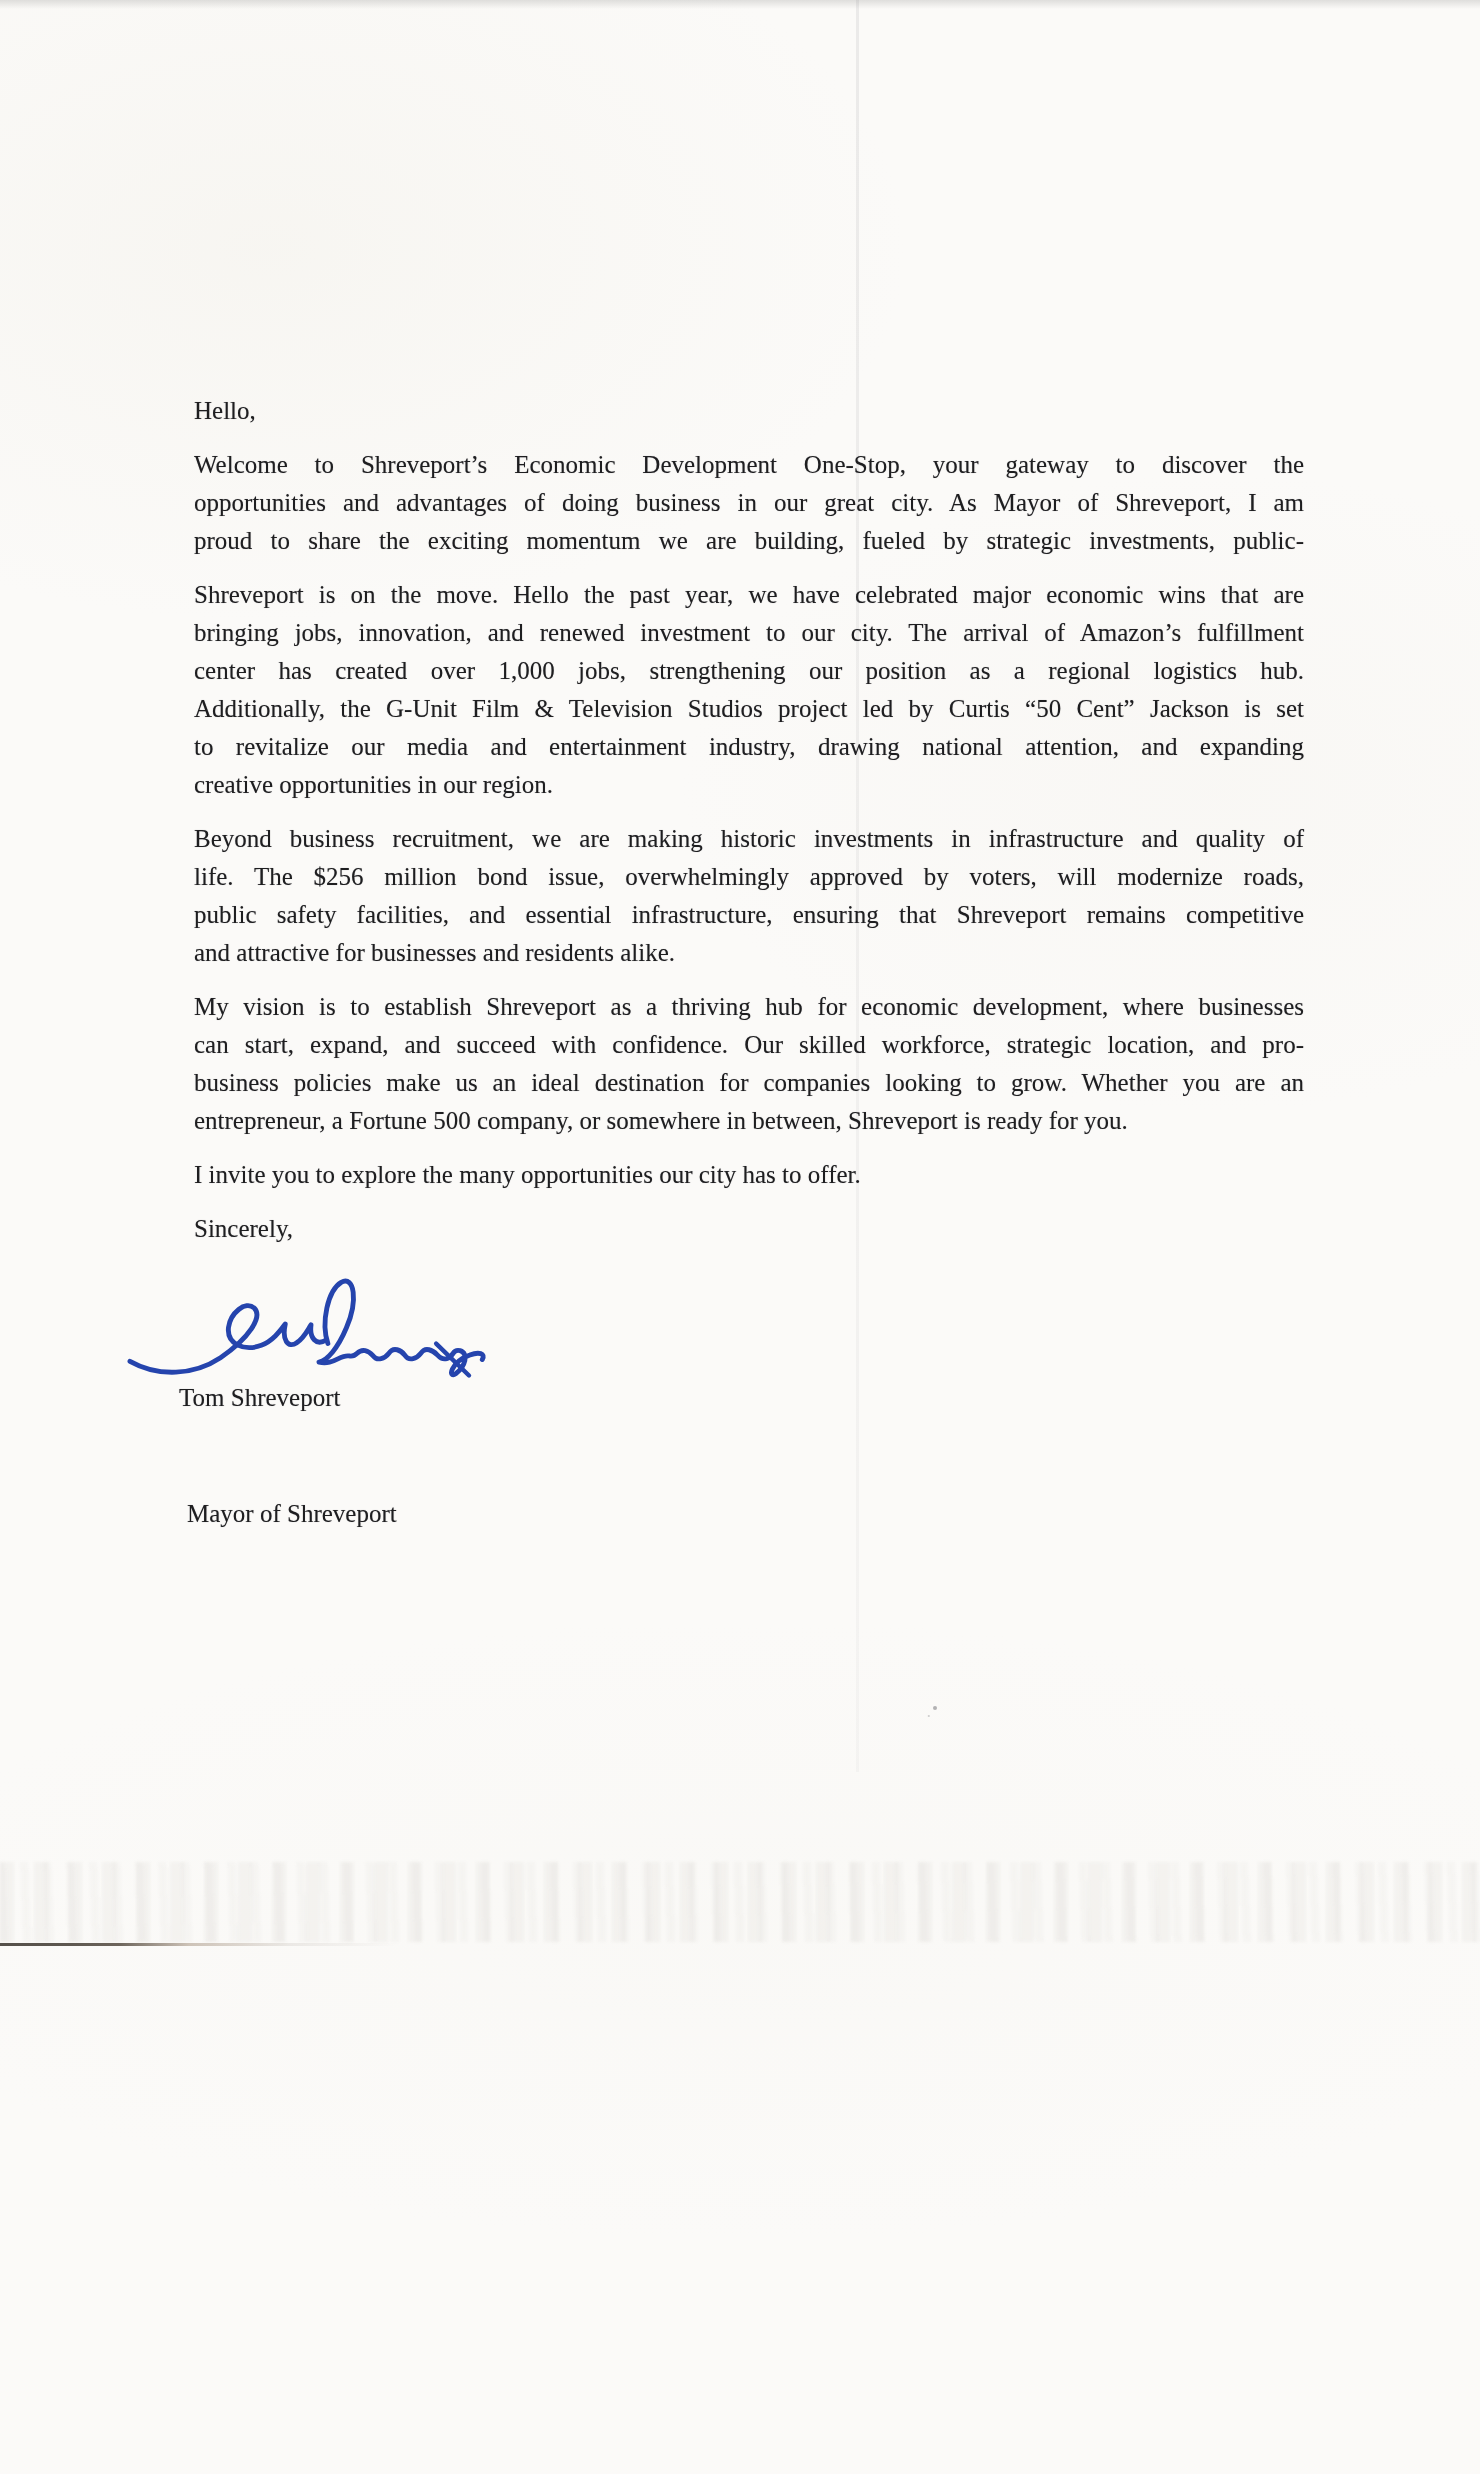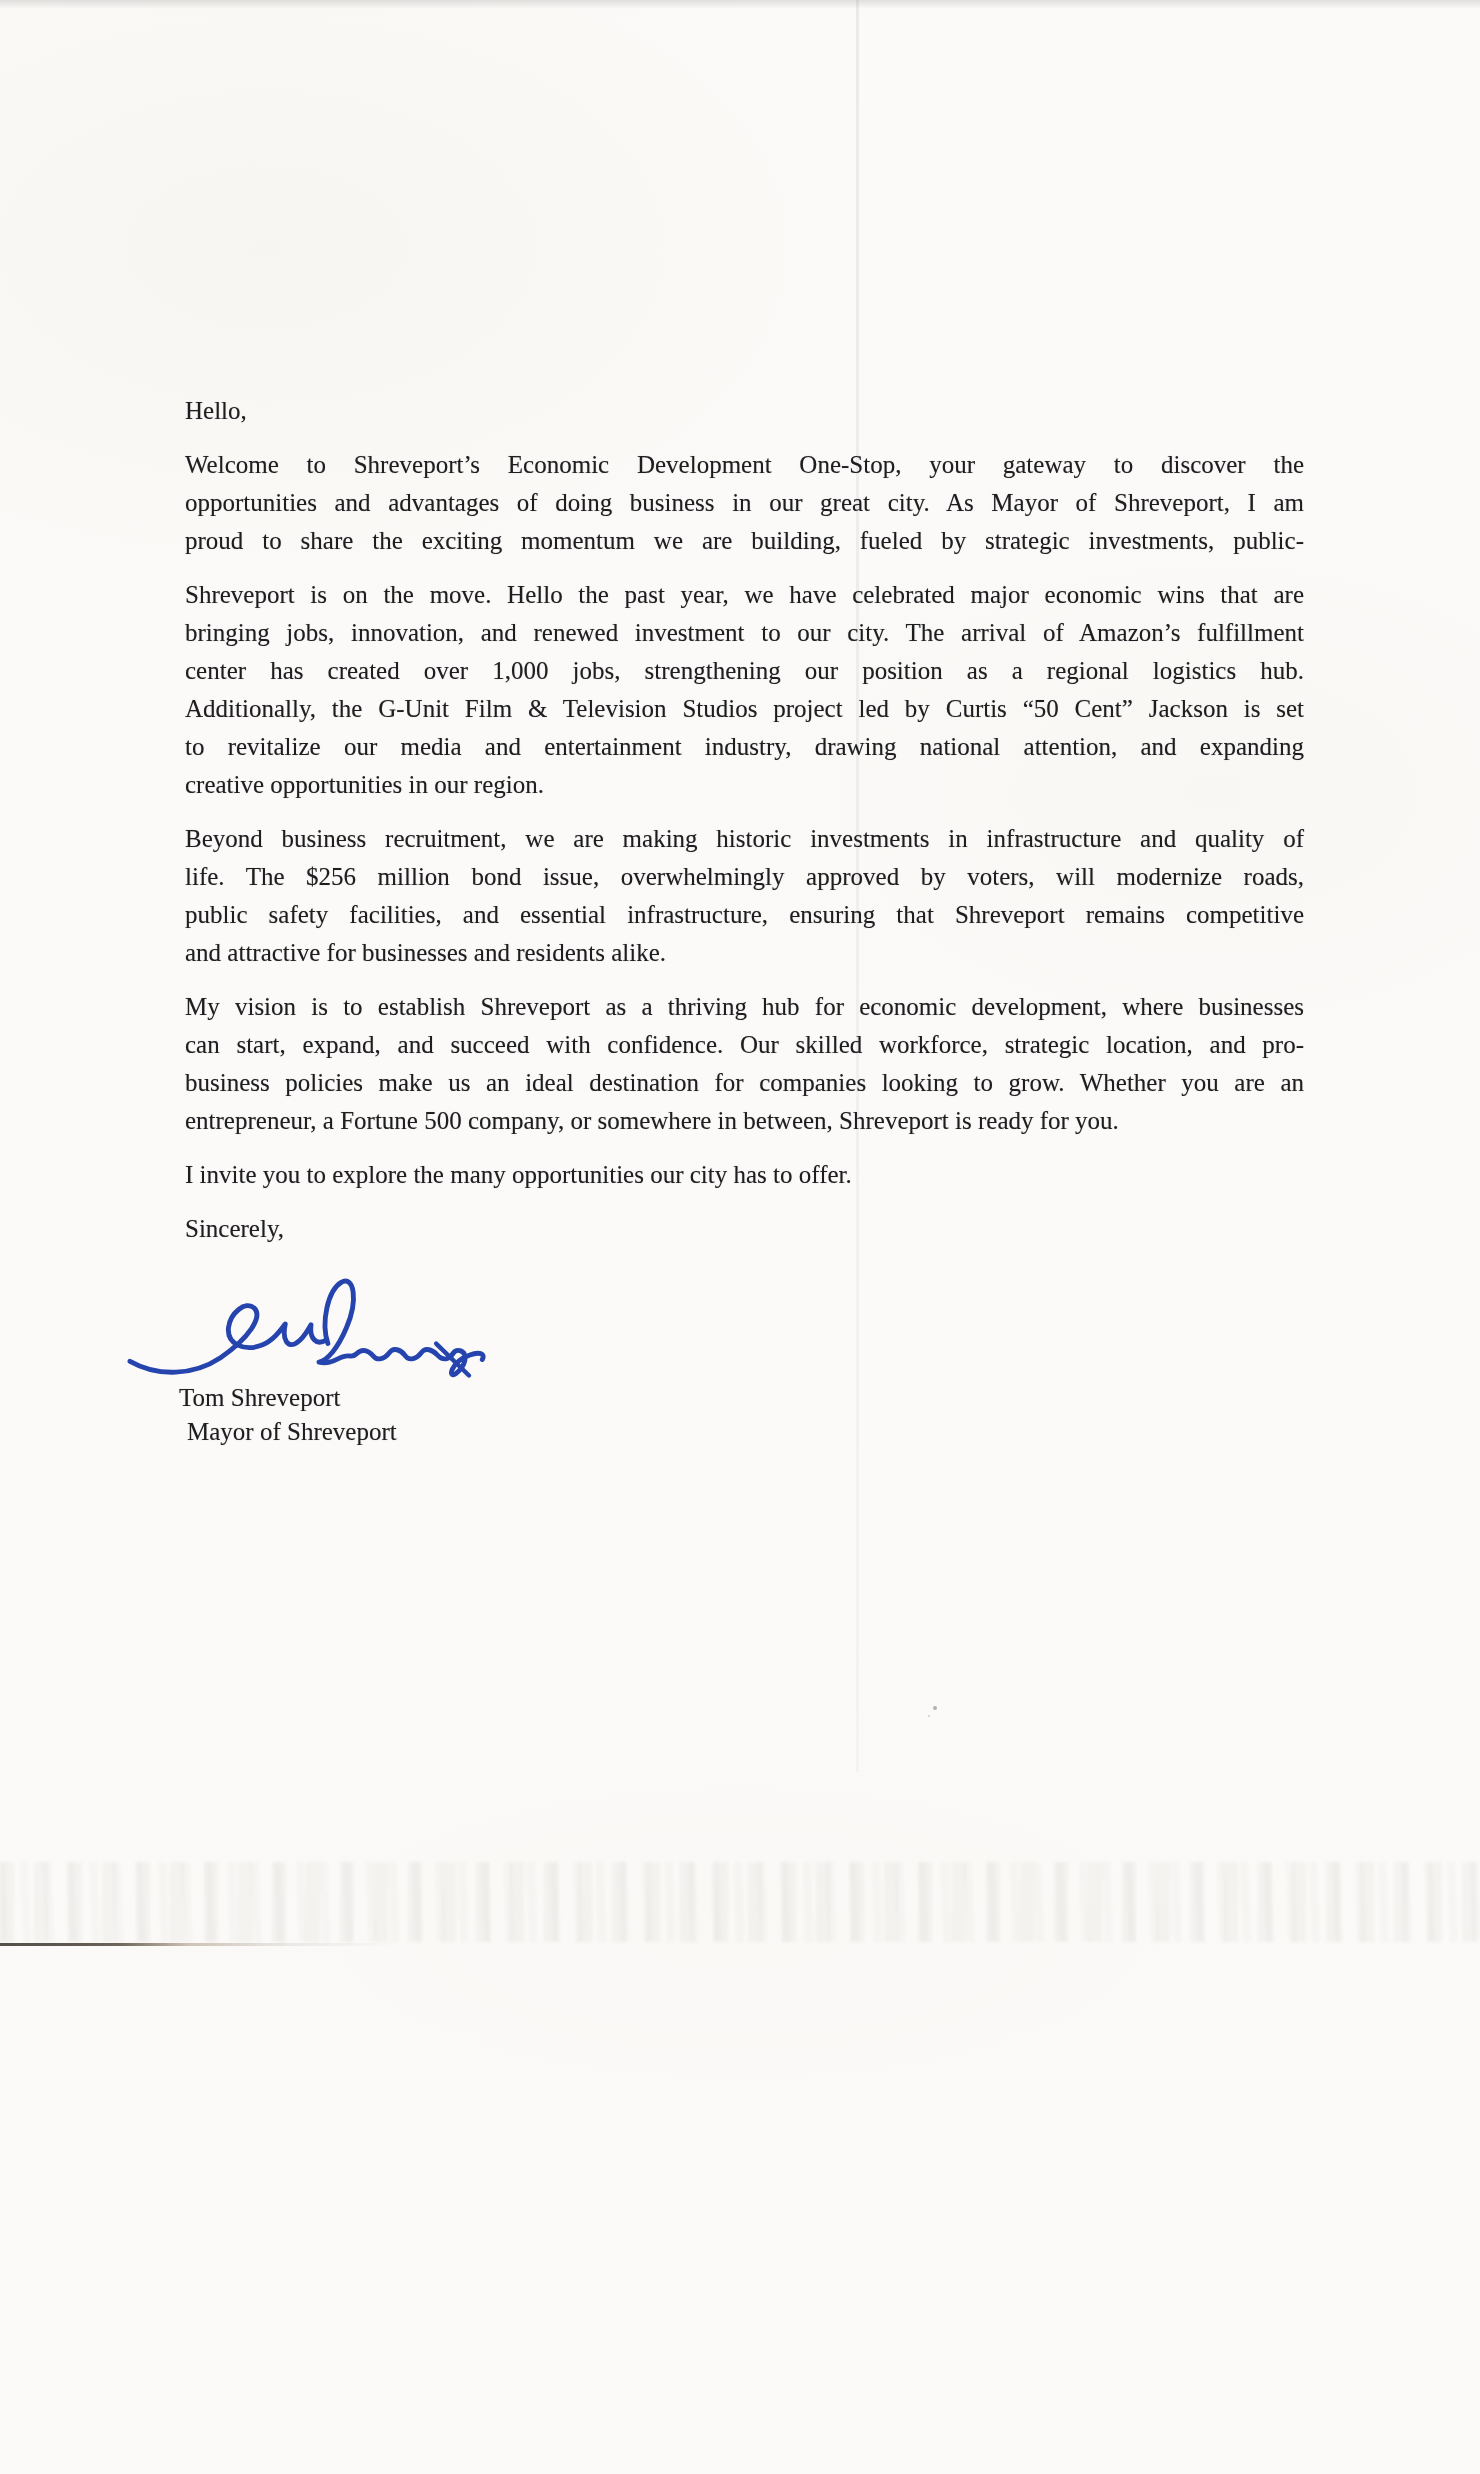--- a/index.html
+++ b/index.html
@@ -25,21 +25,21 @@
   .crease {
     position: absolute; left: 856px; top: 0; width: 2.7px; height: 1772px;
     background: linear-gradient(180deg, rgba(125,125,132,0.13), rgba(125,125,132,0.05));
   }
   .letter {
     position: absolute; left: 177px; top: 392px; width: 1127px;
     font-size: 25px; line-height: 38px;
     color: #1e1e20;
     text-shadow: 0 0 0.9px rgba(30,30,40,0.35);
   }
-  .para { margin: 0 0 16px 8px; padding: 0; }
+  .para { margin: 0 0 16px 17px; padding: 0; }
   .line {
     display: block;
     text-align: justify;
     text-align-last: justify;
     white-space: normal;
   }
   .line.last { text-align-last: left; }
   .signature-svg {
     position: absolute; left: 114px; top: 1276px;
     width: 410px; height: 112px;
@@ -50,21 +50,21 @@
     stroke-linecap: round;
     stroke-linejoin: round;
   }
   .signer-name, .signer-title {
     position: absolute;
     font-size: 25px; line-height: 32px;
     color: #1e1e20;
     text-shadow: 0 0 0.9px rgba(30,30,40,0.35);
   }
   .signer-name  { left: 179px; top: 1382px; }
-  .signer-title { left: 187px; top: 1416px; }
+  .signer-title { left: 187px; top: 1498px; }
   .scan-band {
     position: absolute; left: 0; top: 1862px; width: 100%; height: 80px;
     background:
       repeating-linear-gradient(90deg, rgba(176,171,163,0.12) 0 14px, rgba(255,255,255,0) 14px 34px),
       repeating-linear-gradient(88deg, rgba(168,163,156,0.08) 0 8px, rgba(255,255,255,0) 8px 23px);
     filter: blur(1.8px);
     opacity: 0.75;
   }
   .scan-line {
     position: absolute; left: 0; top: 1943px; width: 497px; height: 2.7px;

